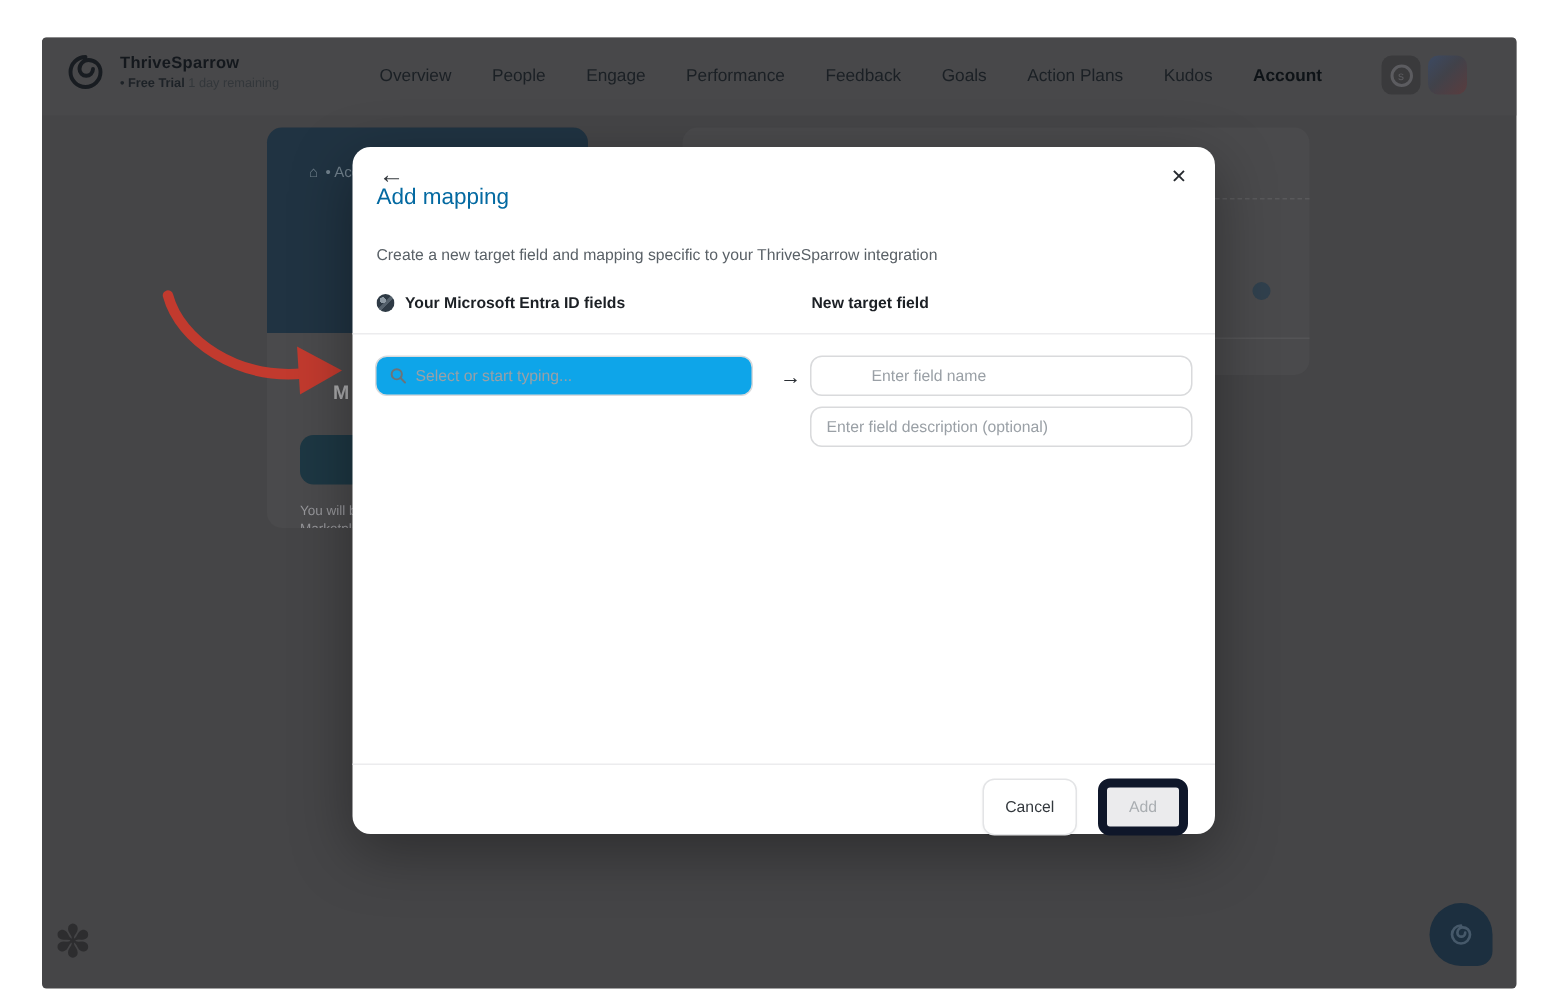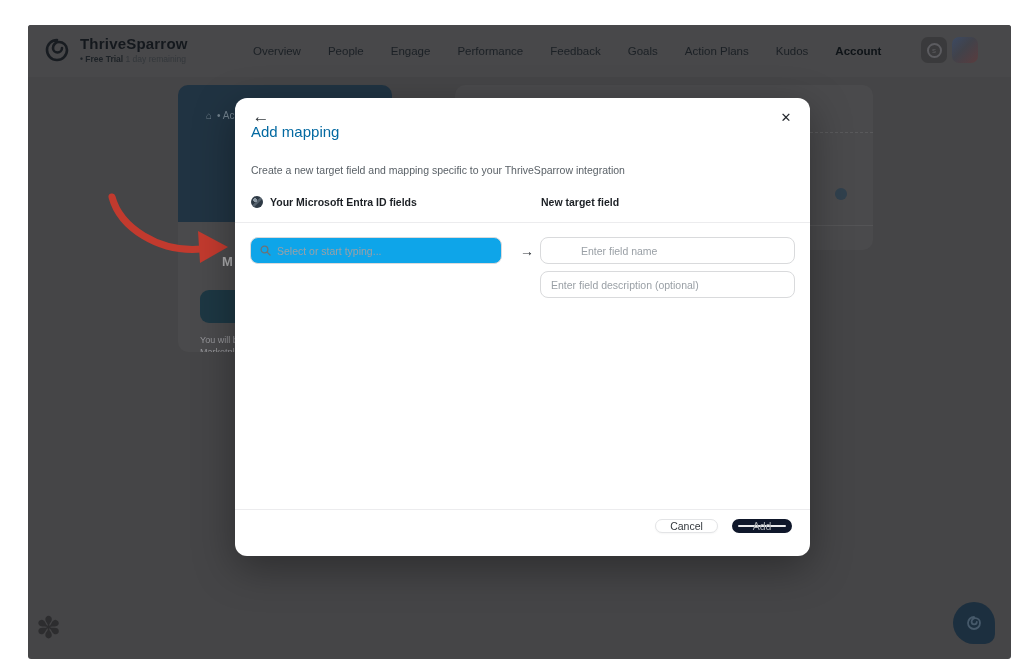--- a/index.html
+++ b/index.html
@@ -4,21 +4,21 @@
 <style>
   * { margin:0; padding:0; box-sizing:border-box; }
   html,body { width:1034px; height:672px; background:#ffffff; font-family:"Liberation Sans", sans-serif; overflow:hidden; }
   .stage { position:relative; width:1034px; height:672px; background:#ffffff; }
 
   
   .window { position:absolute; left:28px; top:25px; width:983px; height:634px; background:#454547; border-radius:3px; overflow:hidden; }
   .topbar { position:absolute; left:0; top:0; width:100%; height:52px; background:#48484a; }
   .brand { position:absolute; left:16px; top:10px; display:flex; align-items:center; gap:10px; }
   .brand-logo { width:26px; height:26px; }
-  .brand-name { font-size:15px; font-weight:bold; color:#14181d; letter-spacing:.2px; }
+  .brand-name { font-size:11px; font-weight:bold; color:#14181d; letter-spacing:.2px; }
   .brand-sub { font-size:8.5px; color:#33373b; margin-top:2px; }
   .brand-sub b { color:#1d2227; font-weight:bold; }
   .nav { position:absolute; left:225px; top:0; height:52px; display:flex; align-items:center; gap:27px; }
   .nav-item { font-size:11.5px; color:#1b2025; cursor:pointer; white-space:nowrap; }
   .nav-item.active { font-weight:bold; color:#0e1317; }
   .top-actions { position:absolute; right:33px; top:12px; display:flex; gap:5px; }
   .action-btn { width:26px; height:26px; border-radius:7px; background:#3a3a3c; display:flex; align-items:center; justify-content:center; }
   .coin { width:15px; height:15px; border-radius:50%; border:2px solid #5c5c60; display:flex; align-items:center; justify-content:center; color:#5c5c60; font-size:8px; }
   .avatar { width:26px; height:26px; border-radius:7px; background:linear-gradient(135deg,#3c4a63 0%,#41424a 45%,#5a3c3e 100%); }
 
@@ -55,21 +55,21 @@
   .section-label { font-size:10.5px; font-weight:bold; color:#1c2025; }
   .modal-divider { position:absolute; left:0; top:124px; width:100%; border-top:1px solid #ececee; }
   .select-input { position:absolute; left:15px; top:139px; width:252px; height:27px; border:1px solid #d9dadc; border-radius:8px; display:flex; align-items:center; gap:6px; padding:0 9px; background:#0ea5e9; }
   .select-input input { border:none; outline:none; flex:1; font-size:10.5px; color:#3a3f44; font-family:"Liberation Sans",sans-serif; background:transparent; }
   .select-input input::placeholder, .text-input::placeholder { color:#9aa0a6; }
   .map-arrow { position:absolute; left:279px; top:139px; width:26px; height:27px; display:flex; align-items:center; justify-content:center; font-size:14px; color:#2a2f34; }
   .text-input { position:absolute; height:27px; border:1px solid #d9dadc; border-radius:8px; padding:0 10px; font-size:10.5px; color:#3a3f44; outline:none; font-family:"Liberation Sans",sans-serif; background:#fff; width:255px; left:305px; }
   .input-name { top:139px;padding-left:40px; }
   .input-desc { top:173px; }
   .footer-divider { position:absolute; left:0; top:411px; width:100%; border-top:1px solid #ececee; }
-  .btn { position:absolute; top:421px; height:14px; border-radius:8px; font-size:10.5px; display:flex; align-items:center; justify-content:center; cursor:pointer; font-family:"Liberation Sans",sans-serif; }
+  .btn { position:absolute; top:421px; height:38px; border-radius:8px; font-size:10.5px; display:flex; align-items:center; justify-content:center; cursor:pointer; font-family:"Liberation Sans",sans-serif; }
   .btn-cancel { left:420px; width:63px; background:#fff; border:1px solid #e3e4e6; color:#33383d; box-shadow:0 1px 2px rgba(0,0,0,.04); }
   .btn-add { left:497px; width:60px; background:#ebebed; border:6px solid #0f172a; color:#a9adb1; }
 </style>
 </head>
 <body>
 
 <div class="stage">
   <div class="window">
 
     <div class="topbar">

